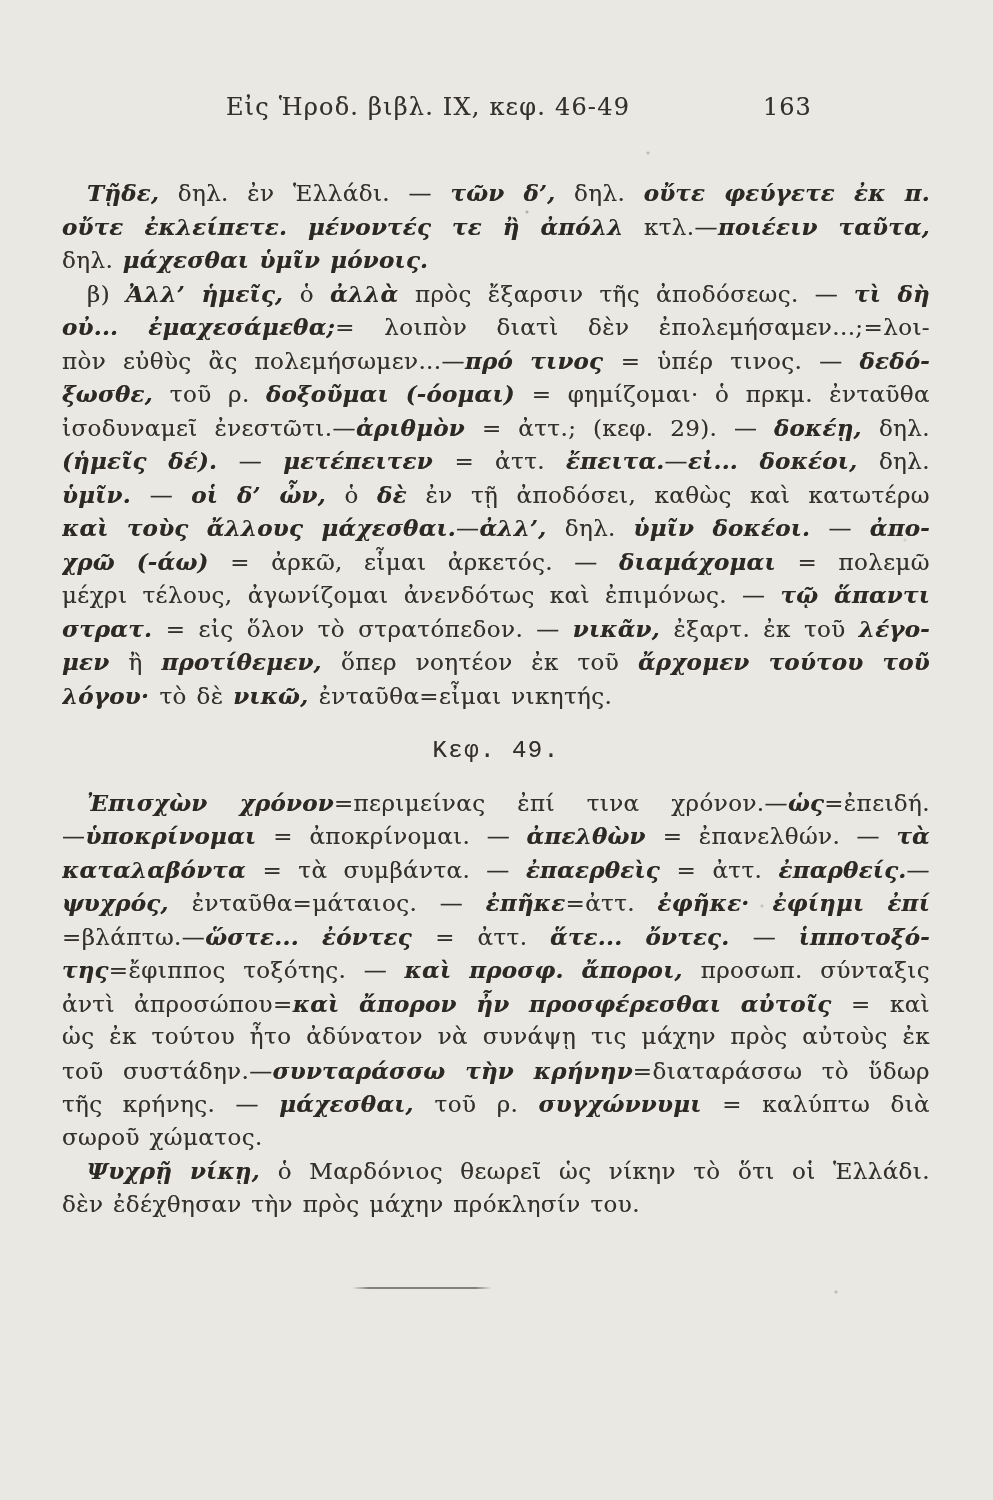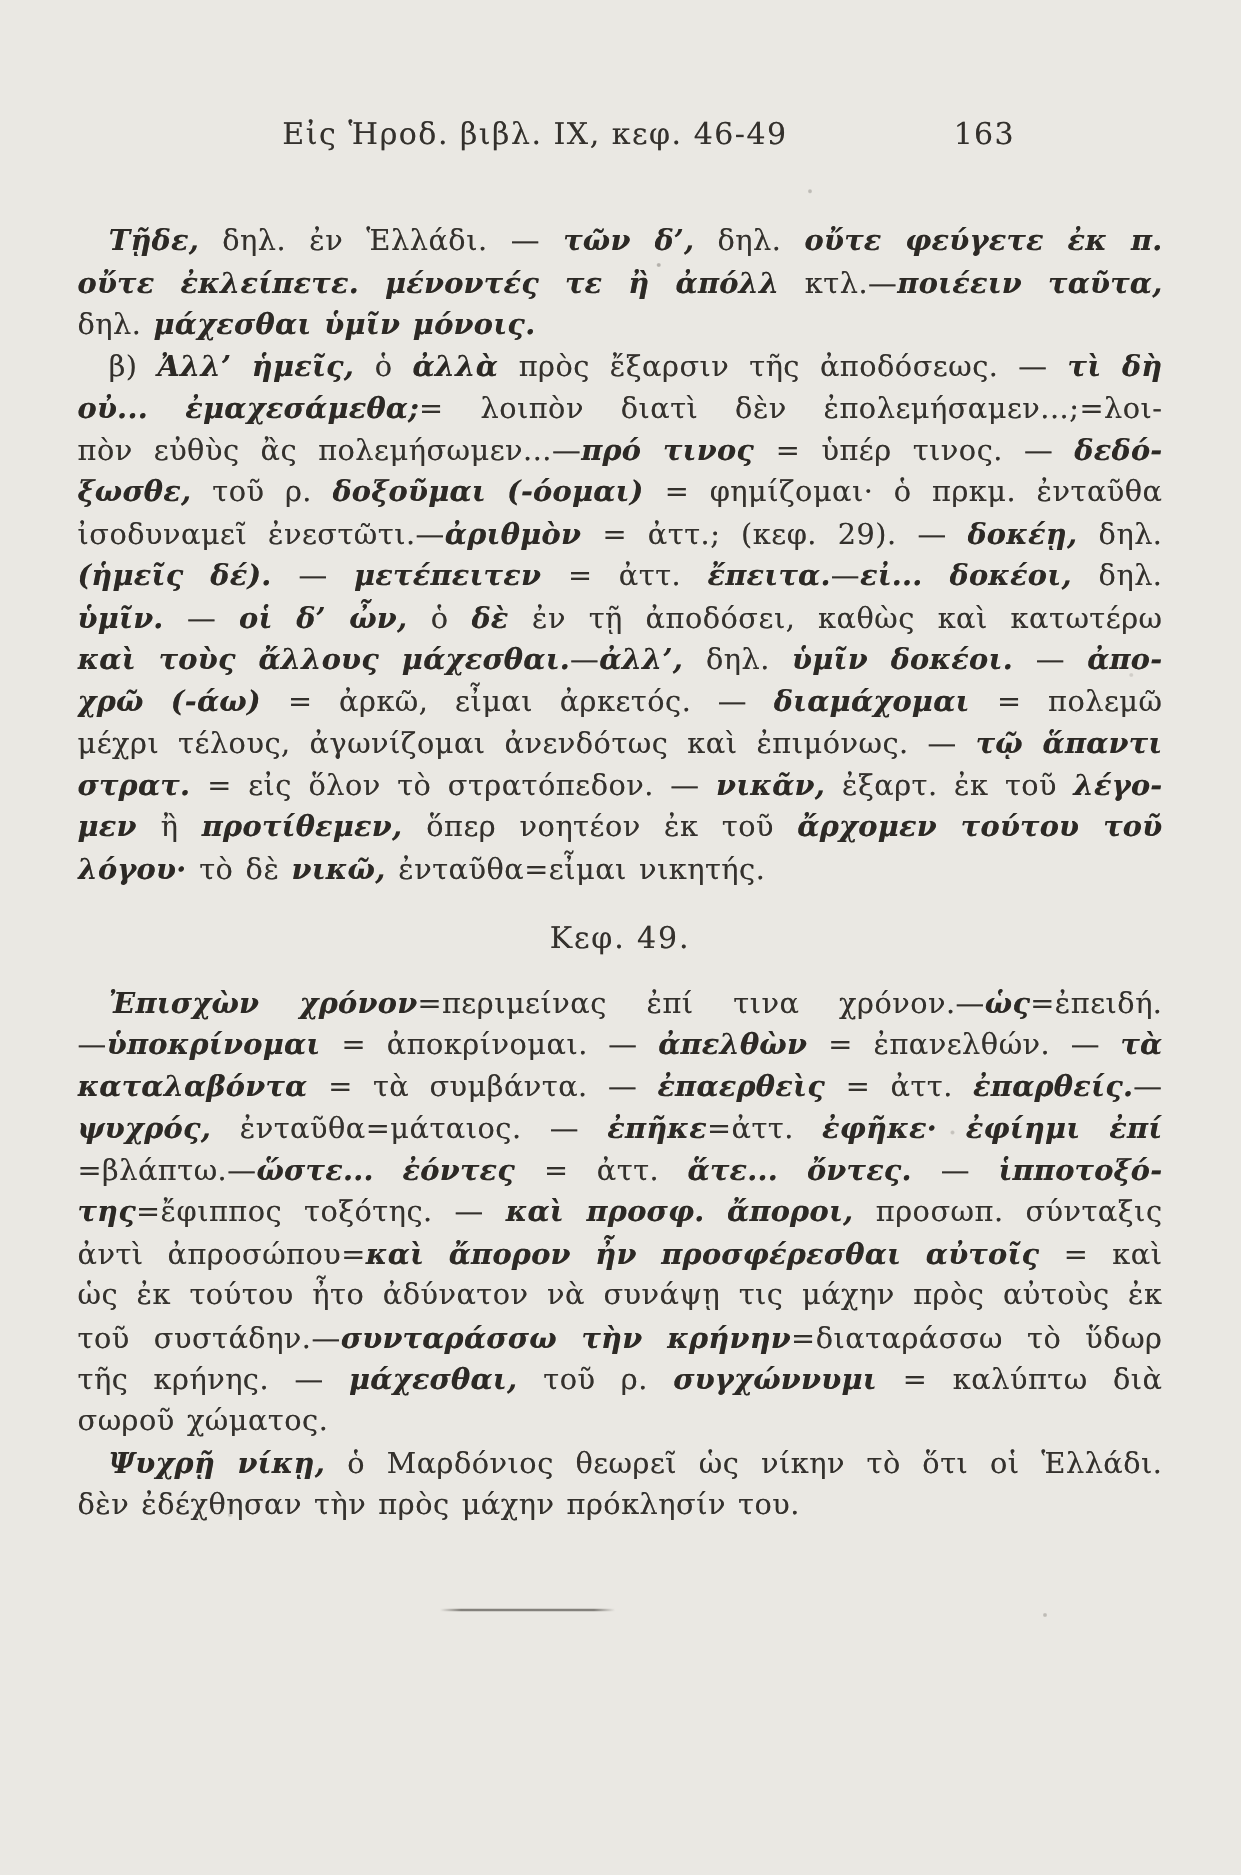--- a/index.html
+++ b/index.html
@@ -47,21 +47,21 @@
     font-size:23px;letter-spacing:.4px;word-spacing:2px;
     text-align:justify;text-align-last:justify;
     overflow:hidden;white-space:normal;
   }
   .line.noj{text-align-last:left;}
   .line.ind{padding-left:25px;}
   .lem{font-weight:bold;font-style:italic;letter-spacing:.2px;color:#2c2925;}
   .reg{font-weight:normal;}
   .section-heading{
     text-align:center;font-size:24px;line-height:33.5px;
-    margin:22px 0 18px 0;letter-spacing:1.5px;
+    margin:22px 0 18px 0;letter-spacing:1.5px;font-family:Liberation Mono, monospace;
   }
   .end-rule{
     width:140px;height:2px;margin:66px 0 0 290px;
     background:linear-gradient(90deg, rgba(92,89,83,0) 0%, rgba(92,89,83,.72) 12%, rgba(92,89,83,.72) 88%, rgba(92,89,83,0) 100%);
   }
 </style>
 </head>
 <body>
 
 <div class="page">

